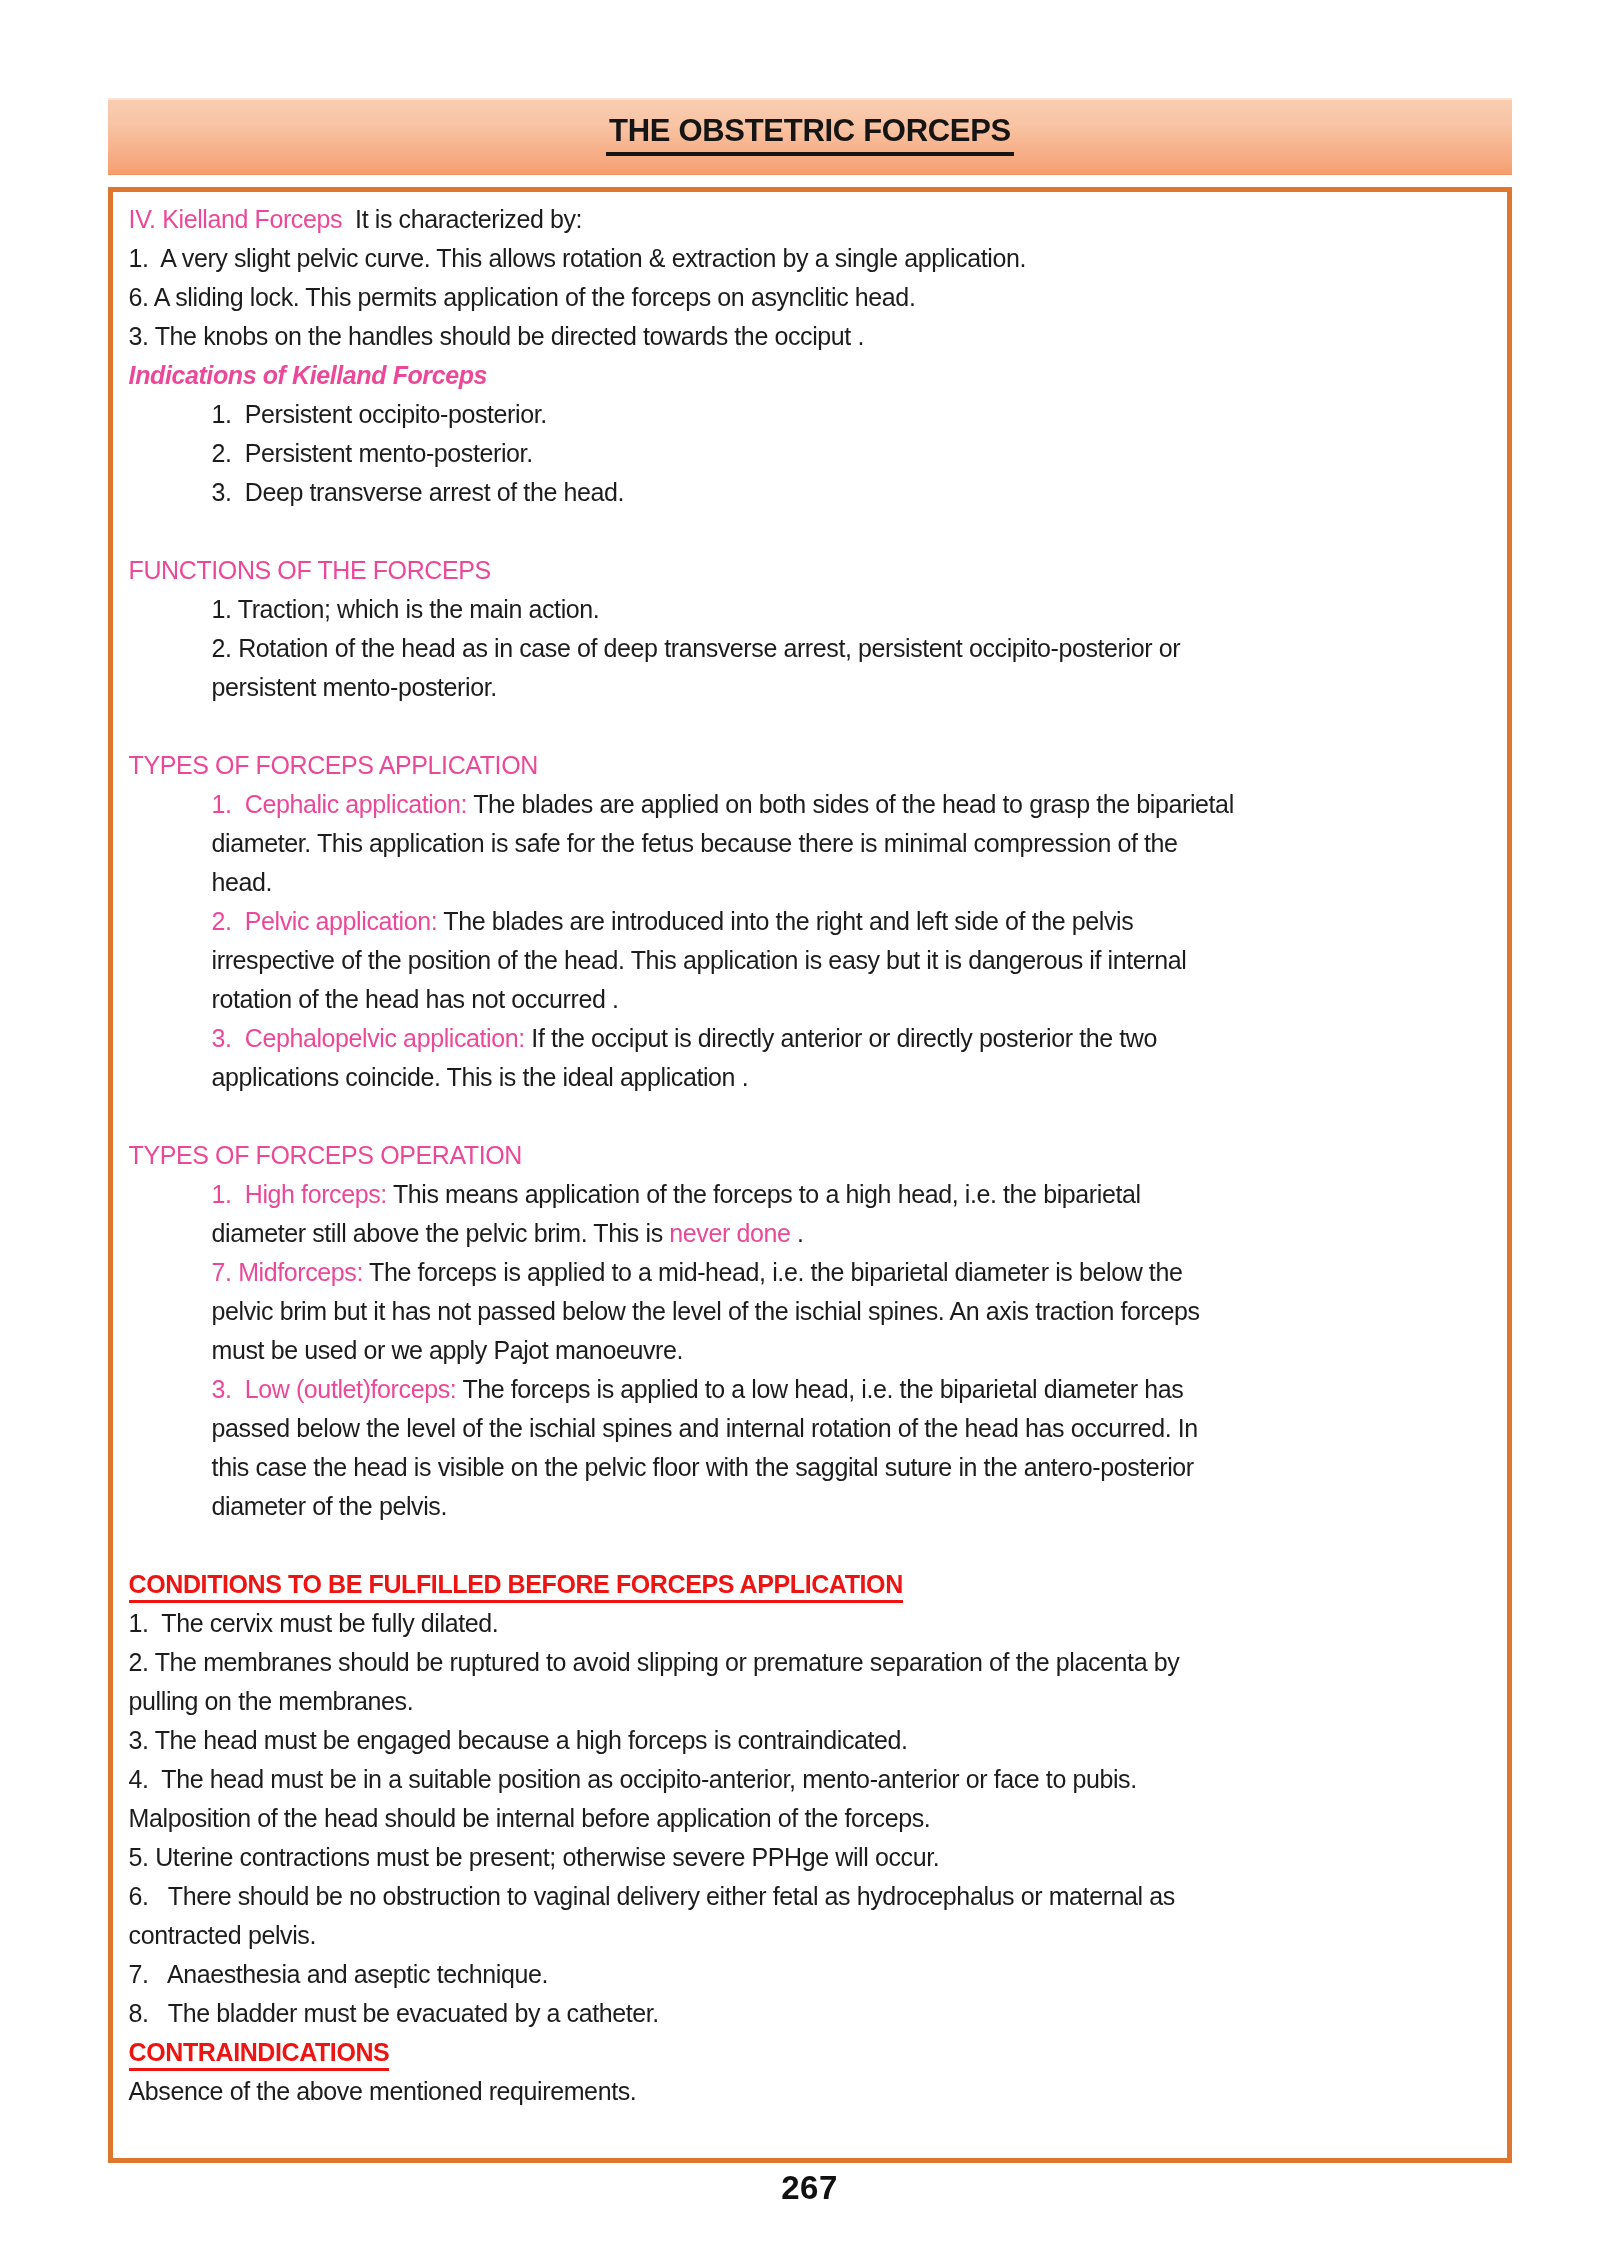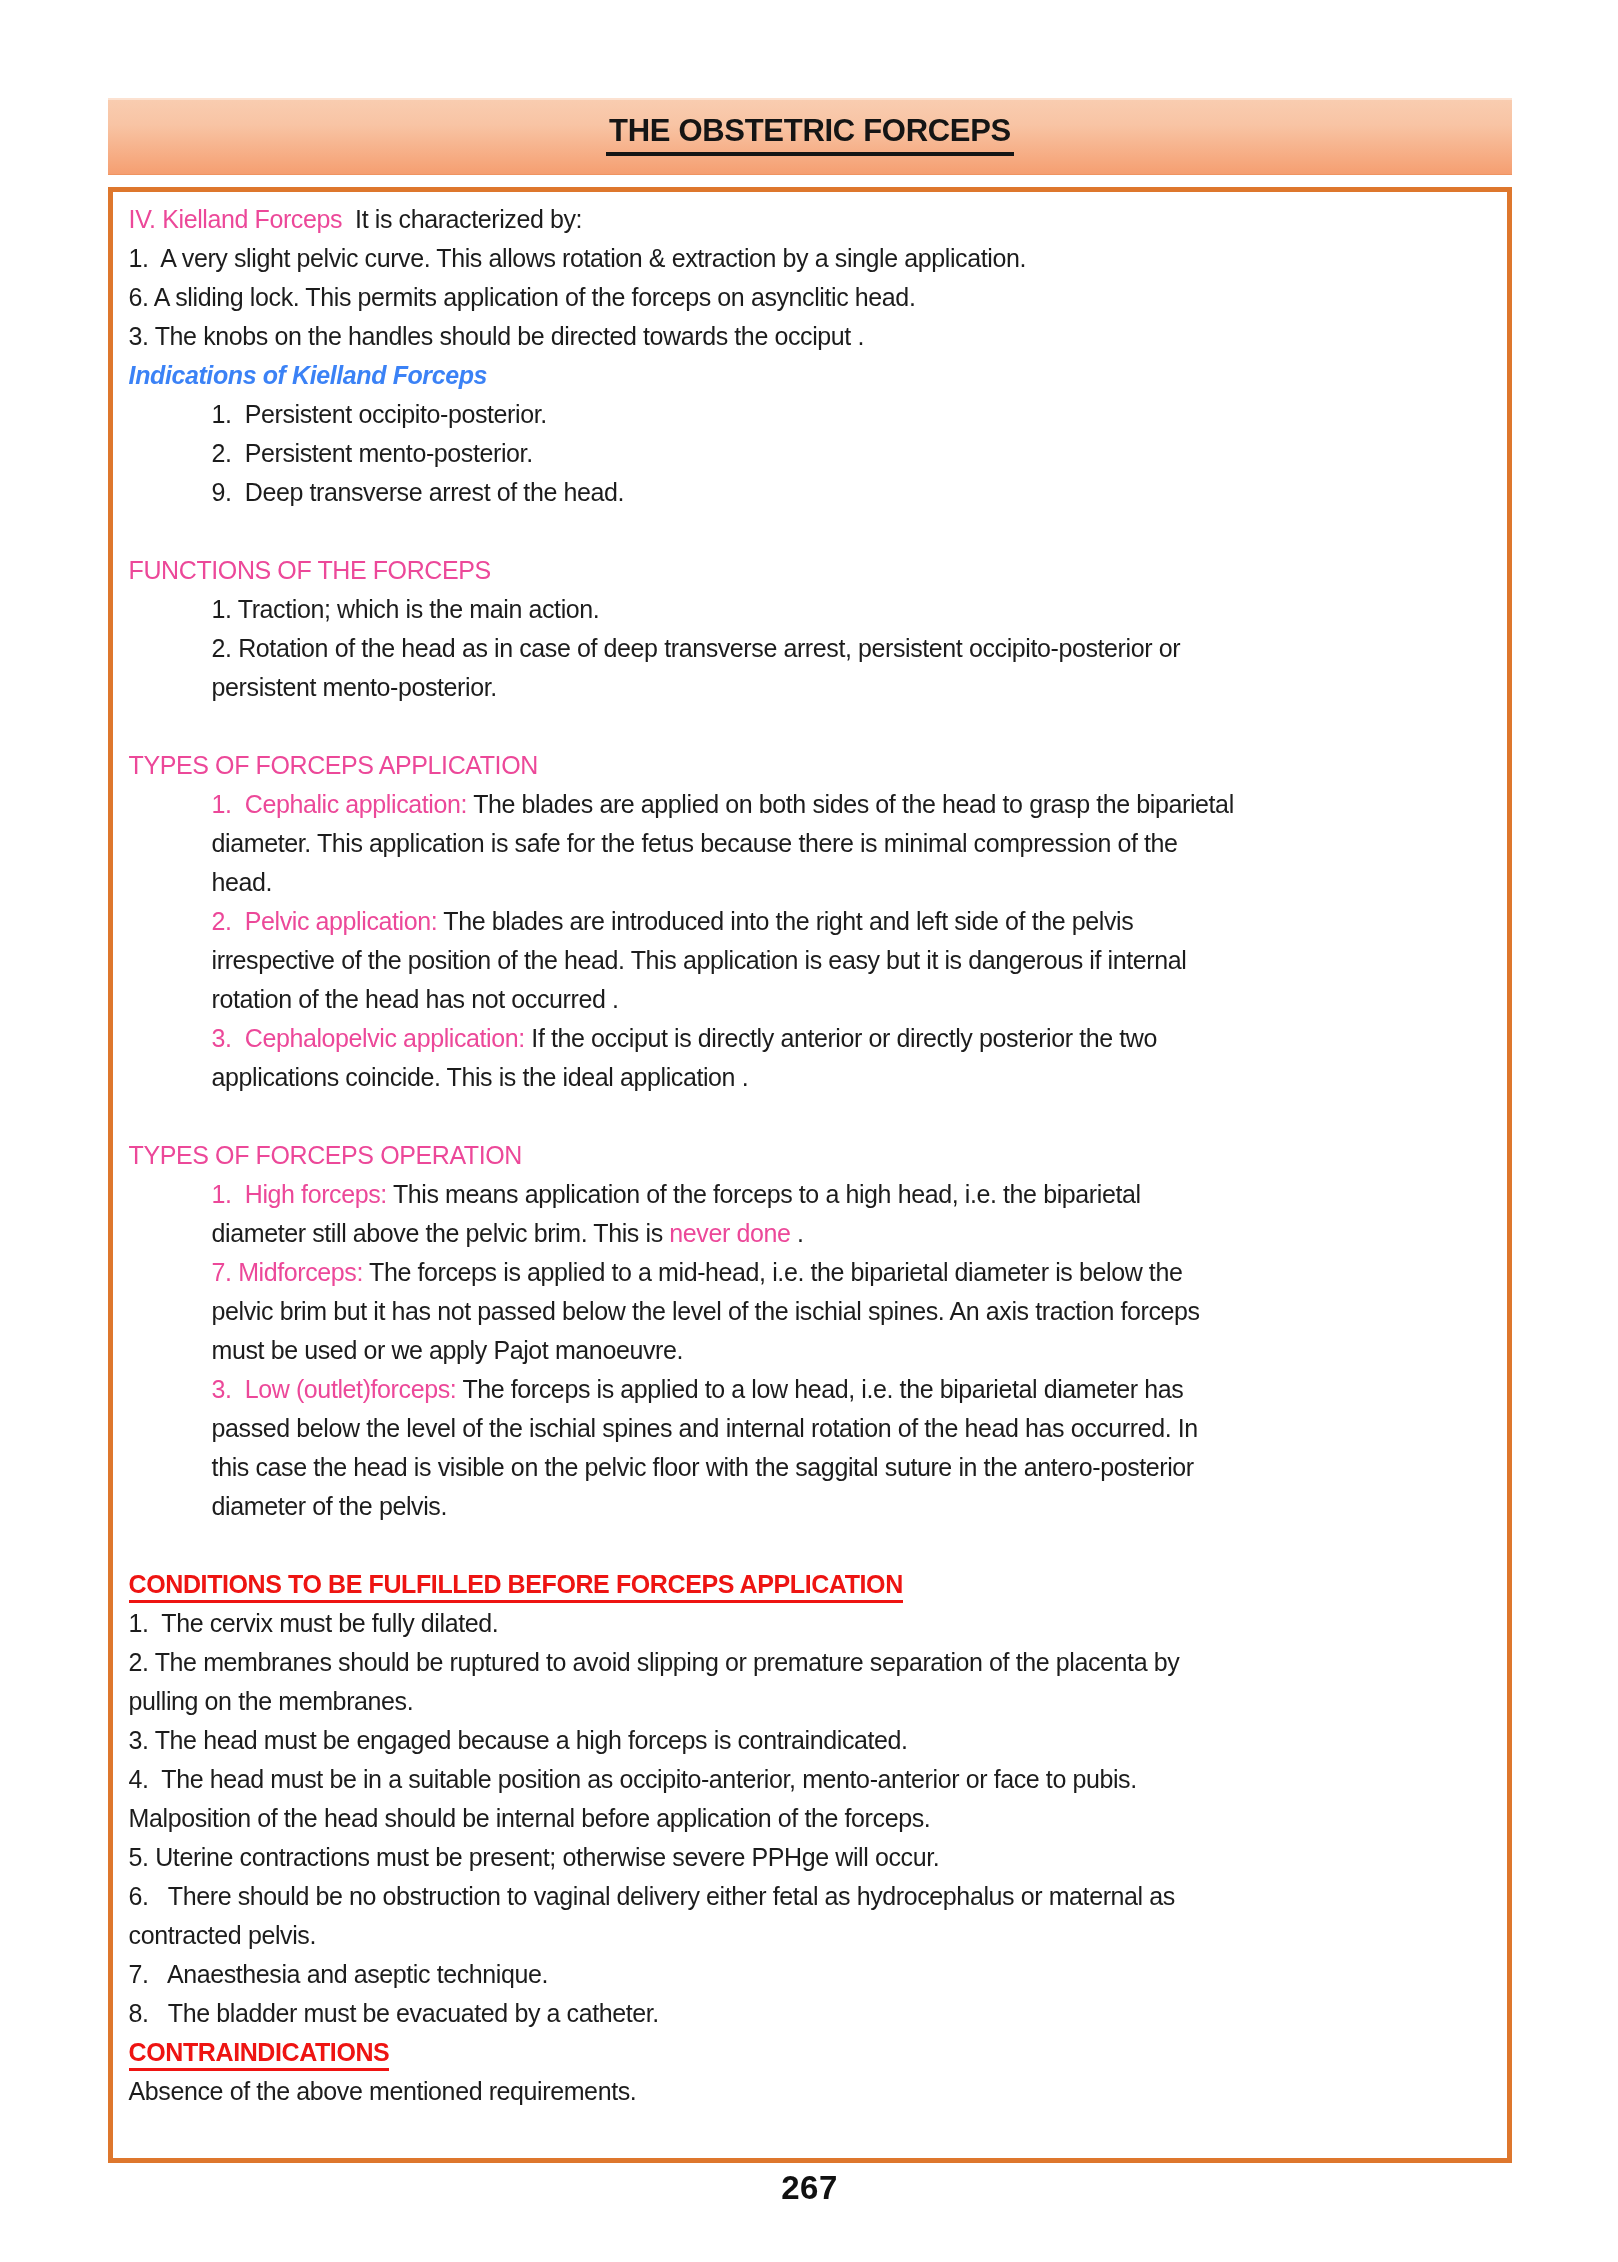--- a/index.html
+++ b/index.html
@@ -41,21 +41,21 @@
   .line{
     height:39px;line-height:39px;
     font-size:25px;
     color:var(--ink);
     white-space:pre;
     letter-spacing:-0.4px;
   }
   .line.i1{padding-left:83px;}
   .seg-r{font-weight:normal;}
   .seg-b{font-weight:normal;color:#ec4899;}
-  .seg-bi{font-weight:bold;font-style:italic;color:#3b82f6;margin-top:29px;}
+  .seg-bi{font-weight:bold;font-style:italic;color:#ec4899;margin-top:29px;}
   .seg-rh{
     font-weight:bold;color:var(--red);
     border-bottom:3.9px solid var(--red);
     padding-bottom:2px;
   }
   
   #page-number{
     position:absolute;left:0;top:2163px;width:1619px;height:49px;
     text-align:center;
     font-size:33px;font-weight:bold;color:#111111;
@@ -74,21 +74,21 @@
 
   <div id="content-box">
     <div id="content-lines">
         <div class="line"><span class="seg-b">IV. Kielland Forceps</span><span class="seg-r">  It is characterized by:</span></div>
         <div class="line"><span class="seg-r">1.  A very slight pelvic curve. This allows rotation &amp; extraction by a single application.</span></div>
         <div class="line"><span class="seg-r">6. A sliding lock. This permits application of the forceps on asynclitic head.</span></div>
         <div class="line"><span class="seg-r">3. The knobs on the handles should be directed towards the occiput .</span></div>
         <div class="line"><span class="seg-bi">Indications of Kielland Forceps</span></div>
         <div class="line i1"><span class="seg-r">1.  Persistent occipito-posterior.</span></div>
         <div class="line i1"><span class="seg-r">2.  Persistent mento-posterior.</span></div>
-        <div class="line i1"><span class="seg-r">9.  Deep transverse arrest of the head.</span></div>
+        <div class="line i1"><span class="seg-r">3.  Deep transverse arrest of the head.</span></div>
         <div class="line"></div>
         <div class="line"><span class="seg-b">FUNCTIONS OF THE FORCEPS</span></div>
         <div class="line i1"><span class="seg-r">1. Traction; which is the main action.</span></div>
         <div class="line i1"><span class="seg-r">2. Rotation of the head as in case of deep transverse arrest, persistent occipito-posterior or</span></div>
         <div class="line i1"><span class="seg-r">persistent mento-posterior.</span></div>
         <div class="line"></div>
         <div class="line"><span class="seg-b">TYPES OF FORCEPS APPLICATION</span></div>
         <div class="line i1"><span class="seg-b">1.  Cephalic application:</span><span class="seg-r"> The blades are applied on both sides of the head to grasp the biparietal</span></div>
         <div class="line i1"><span class="seg-r">diameter. This application is safe for the fetus because there is minimal compression of the</span></div>
         <div class="line i1"><span class="seg-r">head.</span></div>

